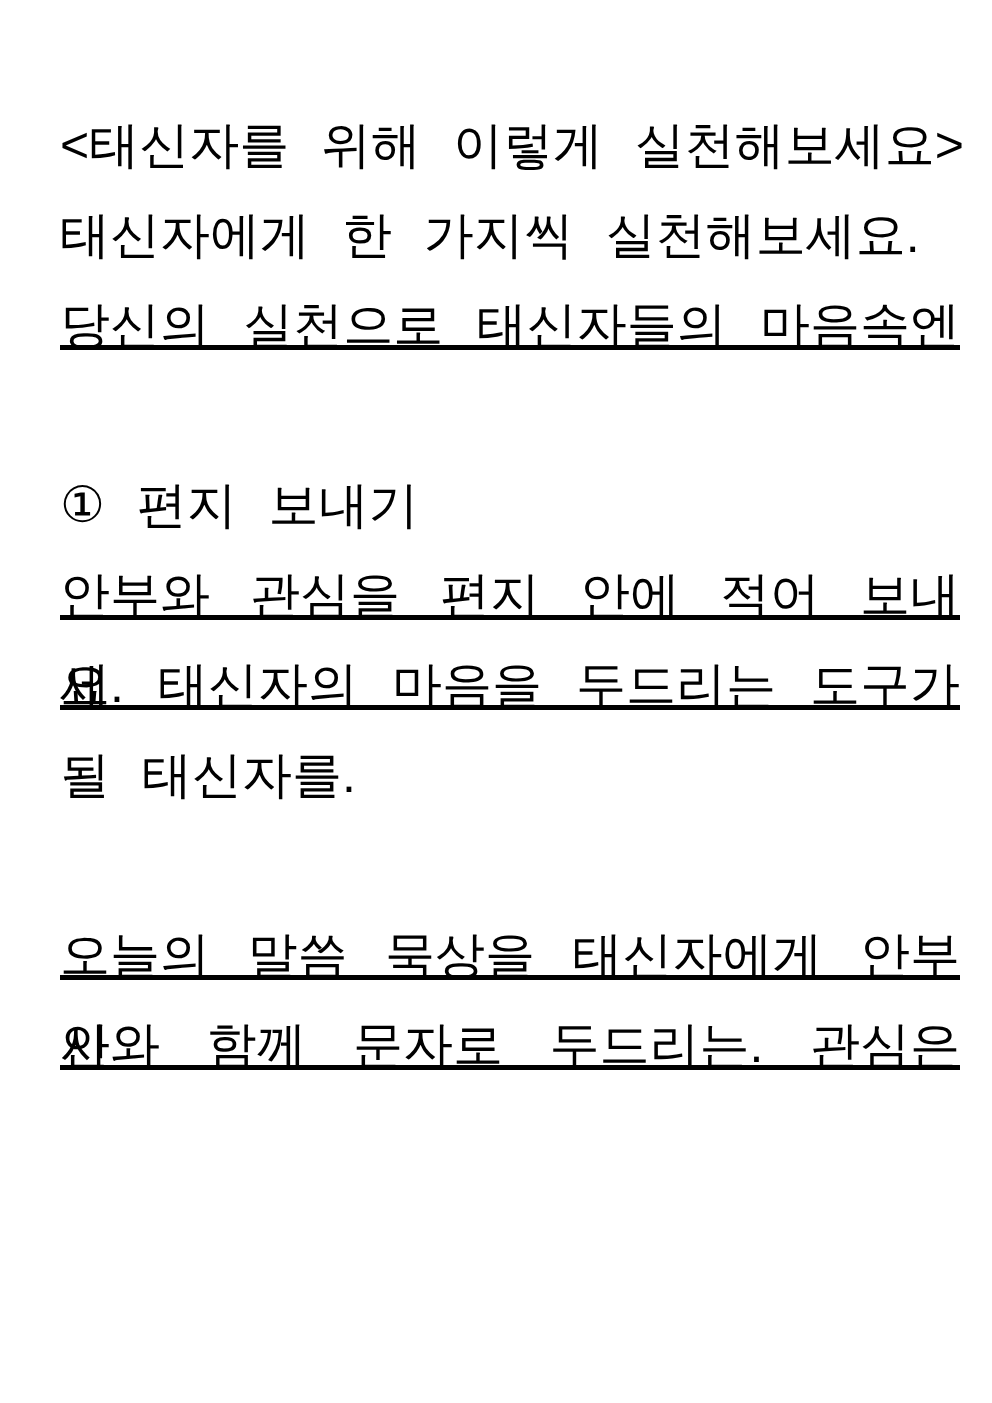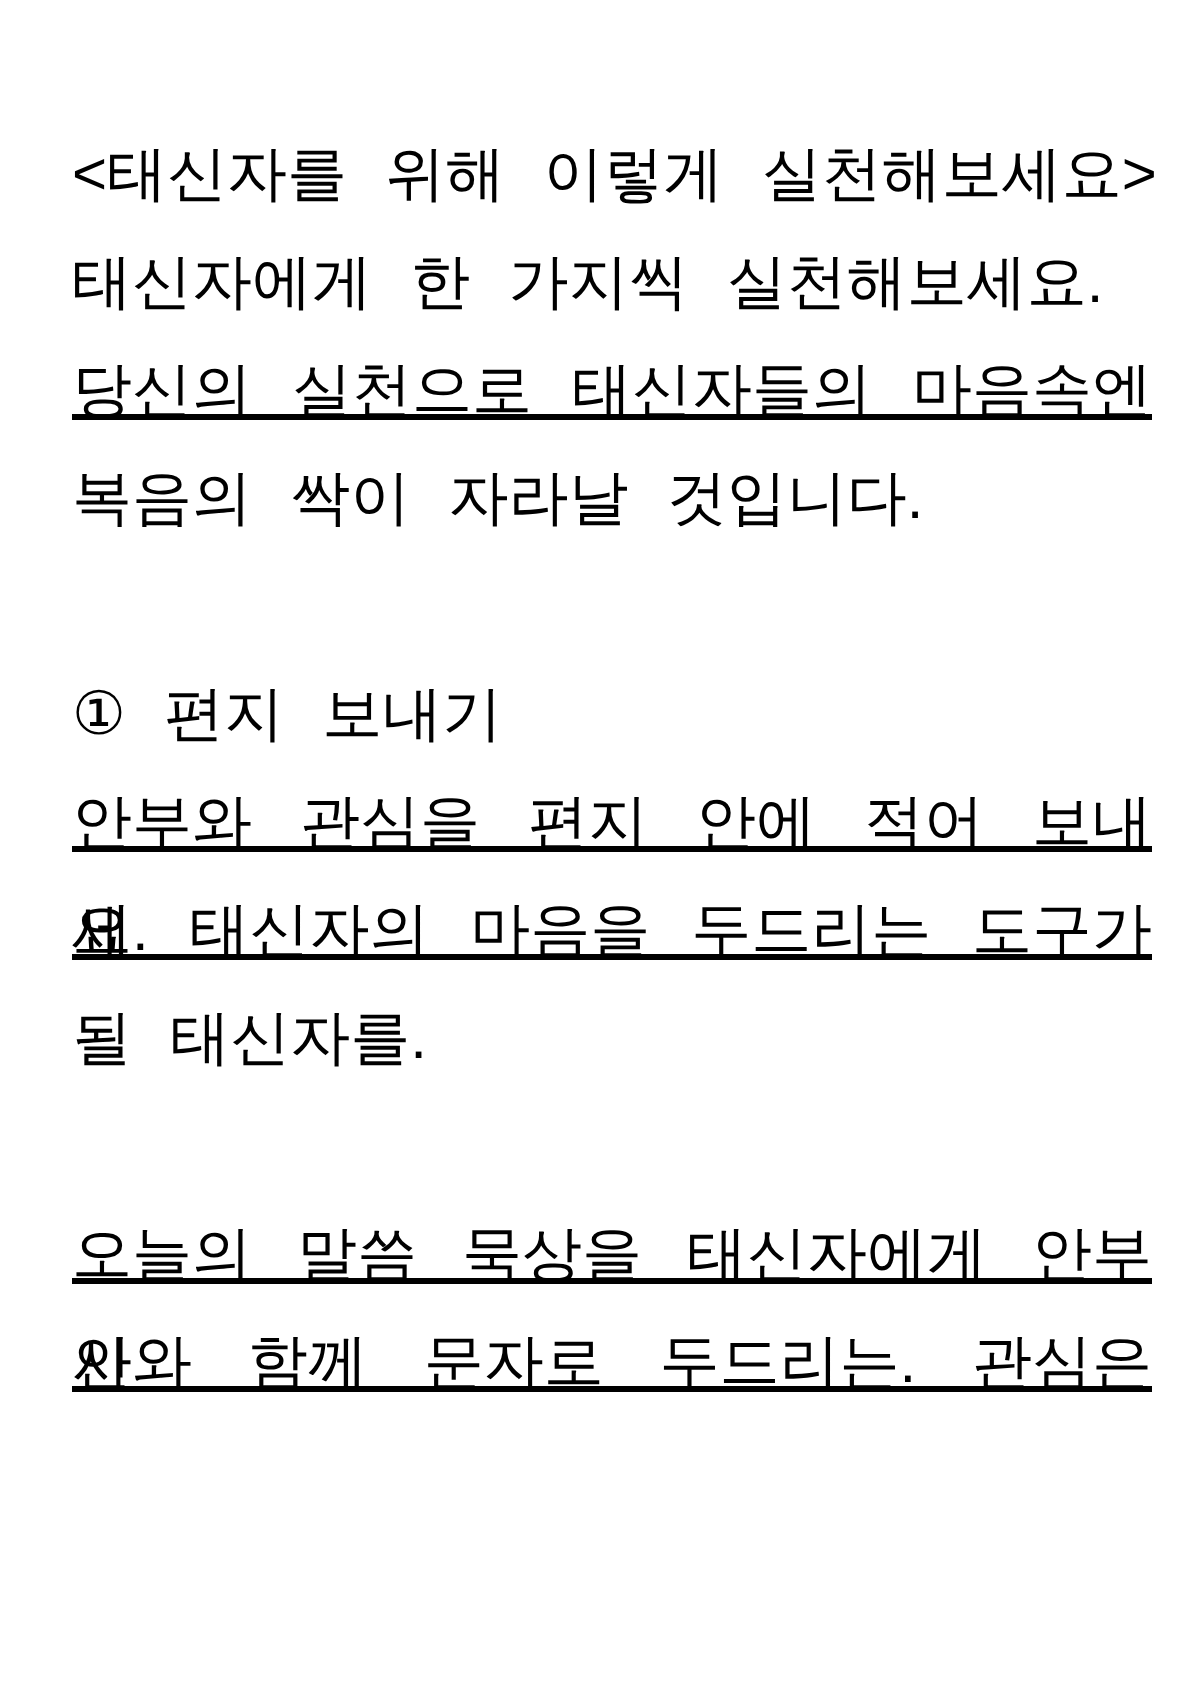--- a/index.html
+++ b/index.html
@@ -40,21 +40,20 @@
     
   }
 </style>
 </head>
 <body>
 
 <div class="page">
   <div class="line">&lt;태신자를 위해 이렇게 실천해보세요&gt;</div>
   <div class="line">태신자에게 한 가지씩 실천해보세요.</div>
   <div class="line fill">당신의 실천으로 태신자들의 마음속엔</div>
-  <div class="line">복음의 싹이 자라날 것입니다.</div>
   <div class="line empty"></div>
   <div class="line">① 편지 보내기</div>
   <div class="line fill">안부와 관심을 편지 안에 적어 보내세</div>
   <div class="line fill">요. 태신자의 마음을 두드리는 도구가</div>
   <div class="line">될 태신자를.</div>
   <div class="line empty"></div>
   <div class="line fill">오늘의 말씀 묵상을 태신자에게 안부인</div>
   <div class="line fill">사와 함께 문자로 두드리는. 관심은</div>
 </div>
 

